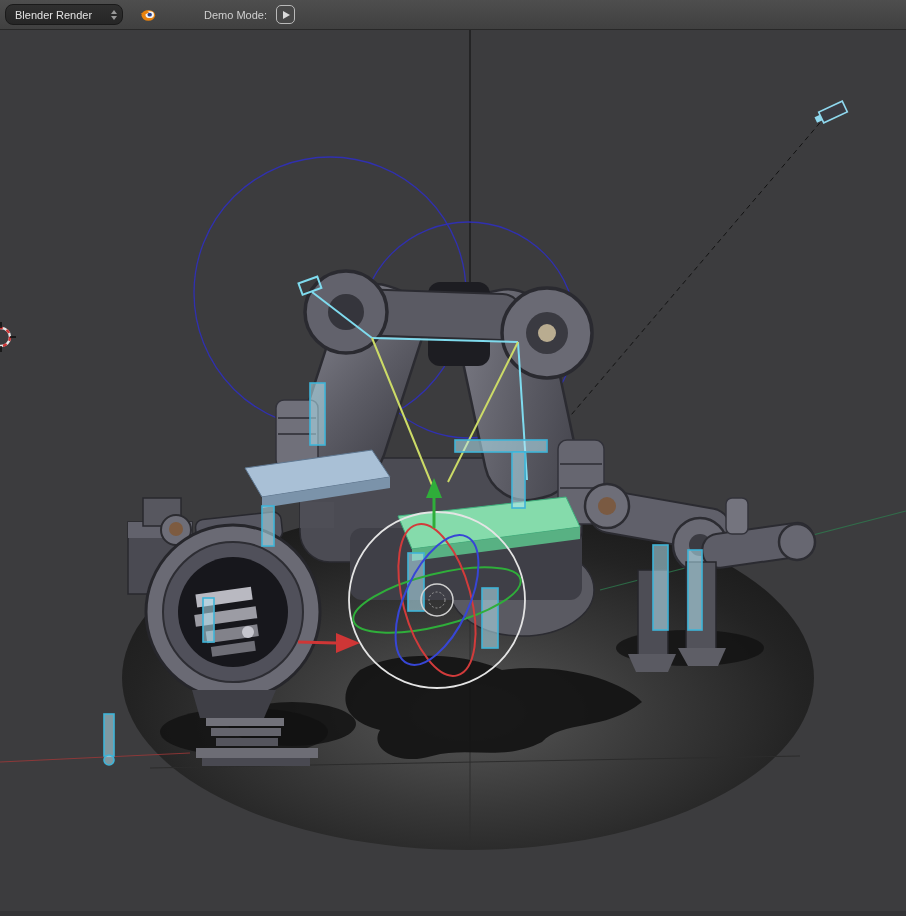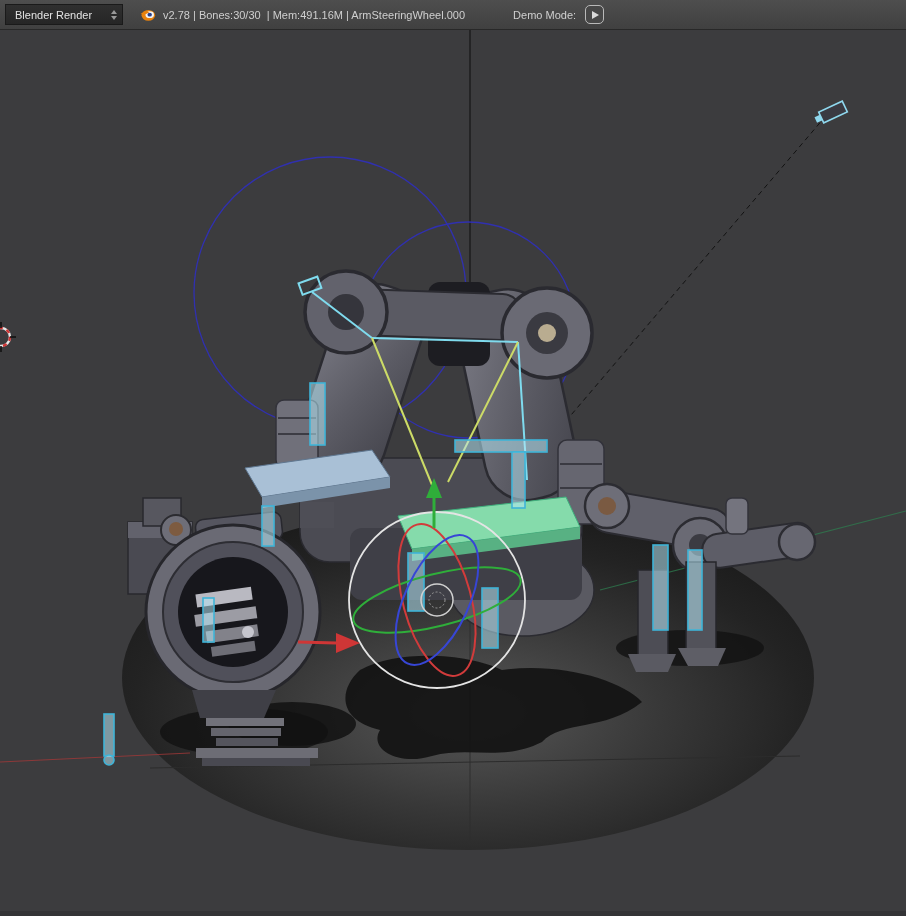--- a/index.html
+++ b/index.html
@@ -11,21 +11,21 @@
     height:30px; width:100%;
     background:linear-gradient(#4e4e4e,#404040);
     border-bottom:1px solid #282828;
     display:flex; align-items:center;
     color:#d4d4d4; font-size:11px;
   }
   .engine-select {
     margin-left:5px;
     height:21px; min-width:118px;
     background:linear-gradient(#2f2f2f,#262626);
-    border:1px solid #1a1a1a; border-radius:0;
+    border:1px solid #1a1a1a; border-radius:8px;
     display:flex; align-items:center; justify-content:space-between;
     padding:0 5px 0 9px; color:#e2e2e2; cursor:pointer;
   }
   .steppers { display:flex; flex-direction:column; gap:2px; margin-left:8px; }
   .steppers .up    { width:0;height:0;border-left:3.5px solid transparent;border-right:3.5px solid transparent;border-bottom:4px solid #9a9a9a; }
   .steppers .down  { width:0;height:0;border-left:3.5px solid transparent;border-right:3.5px solid transparent;border-top:4px solid #9a9a9a; }
   .logo { margin-left:16px; width:17px; height:17px; flex:0 0 auto; }
   .stats { margin-left:7px; white-space:pre; color:#cfcfcf; }
   .demo-label { margin-left:48px; color:#cfcfcf; }
   .play-btn {
@@ -54,21 +54,20 @@
       </span>
     </div>
 
     <svg class="logo" viewBox="0 0 20 20">
       <ellipse cx="11" cy="11" rx="8" ry="6.4" fill="#e8820d"></ellipse>
       <ellipse cx="12.6" cy="10.2" rx="5" ry="4" fill="#f4f4f4"></ellipse>
       <ellipse cx="12.6" cy="10.2" rx="2.6" ry="2.2" fill="#27418e"></ellipse>
       <path d="M2,9 L9,5.5 L12,7.5 L5,11 Z" fill="#e8820d"></path>
     </svg>
 
-    <span class="stats">v2.78 | Bones:30/30  | Mem:491.16M | ArmSteeringWheel.000</span>
     <span class="demo-label">Demo Mode:</span>
 
     <div class="play-btn">
       <span class="tri"></span>
     </div>
   </div>
 
   <div class="viewport">
     <svg width="906" height="886" viewBox="0 0 906 886">
       <defs>

